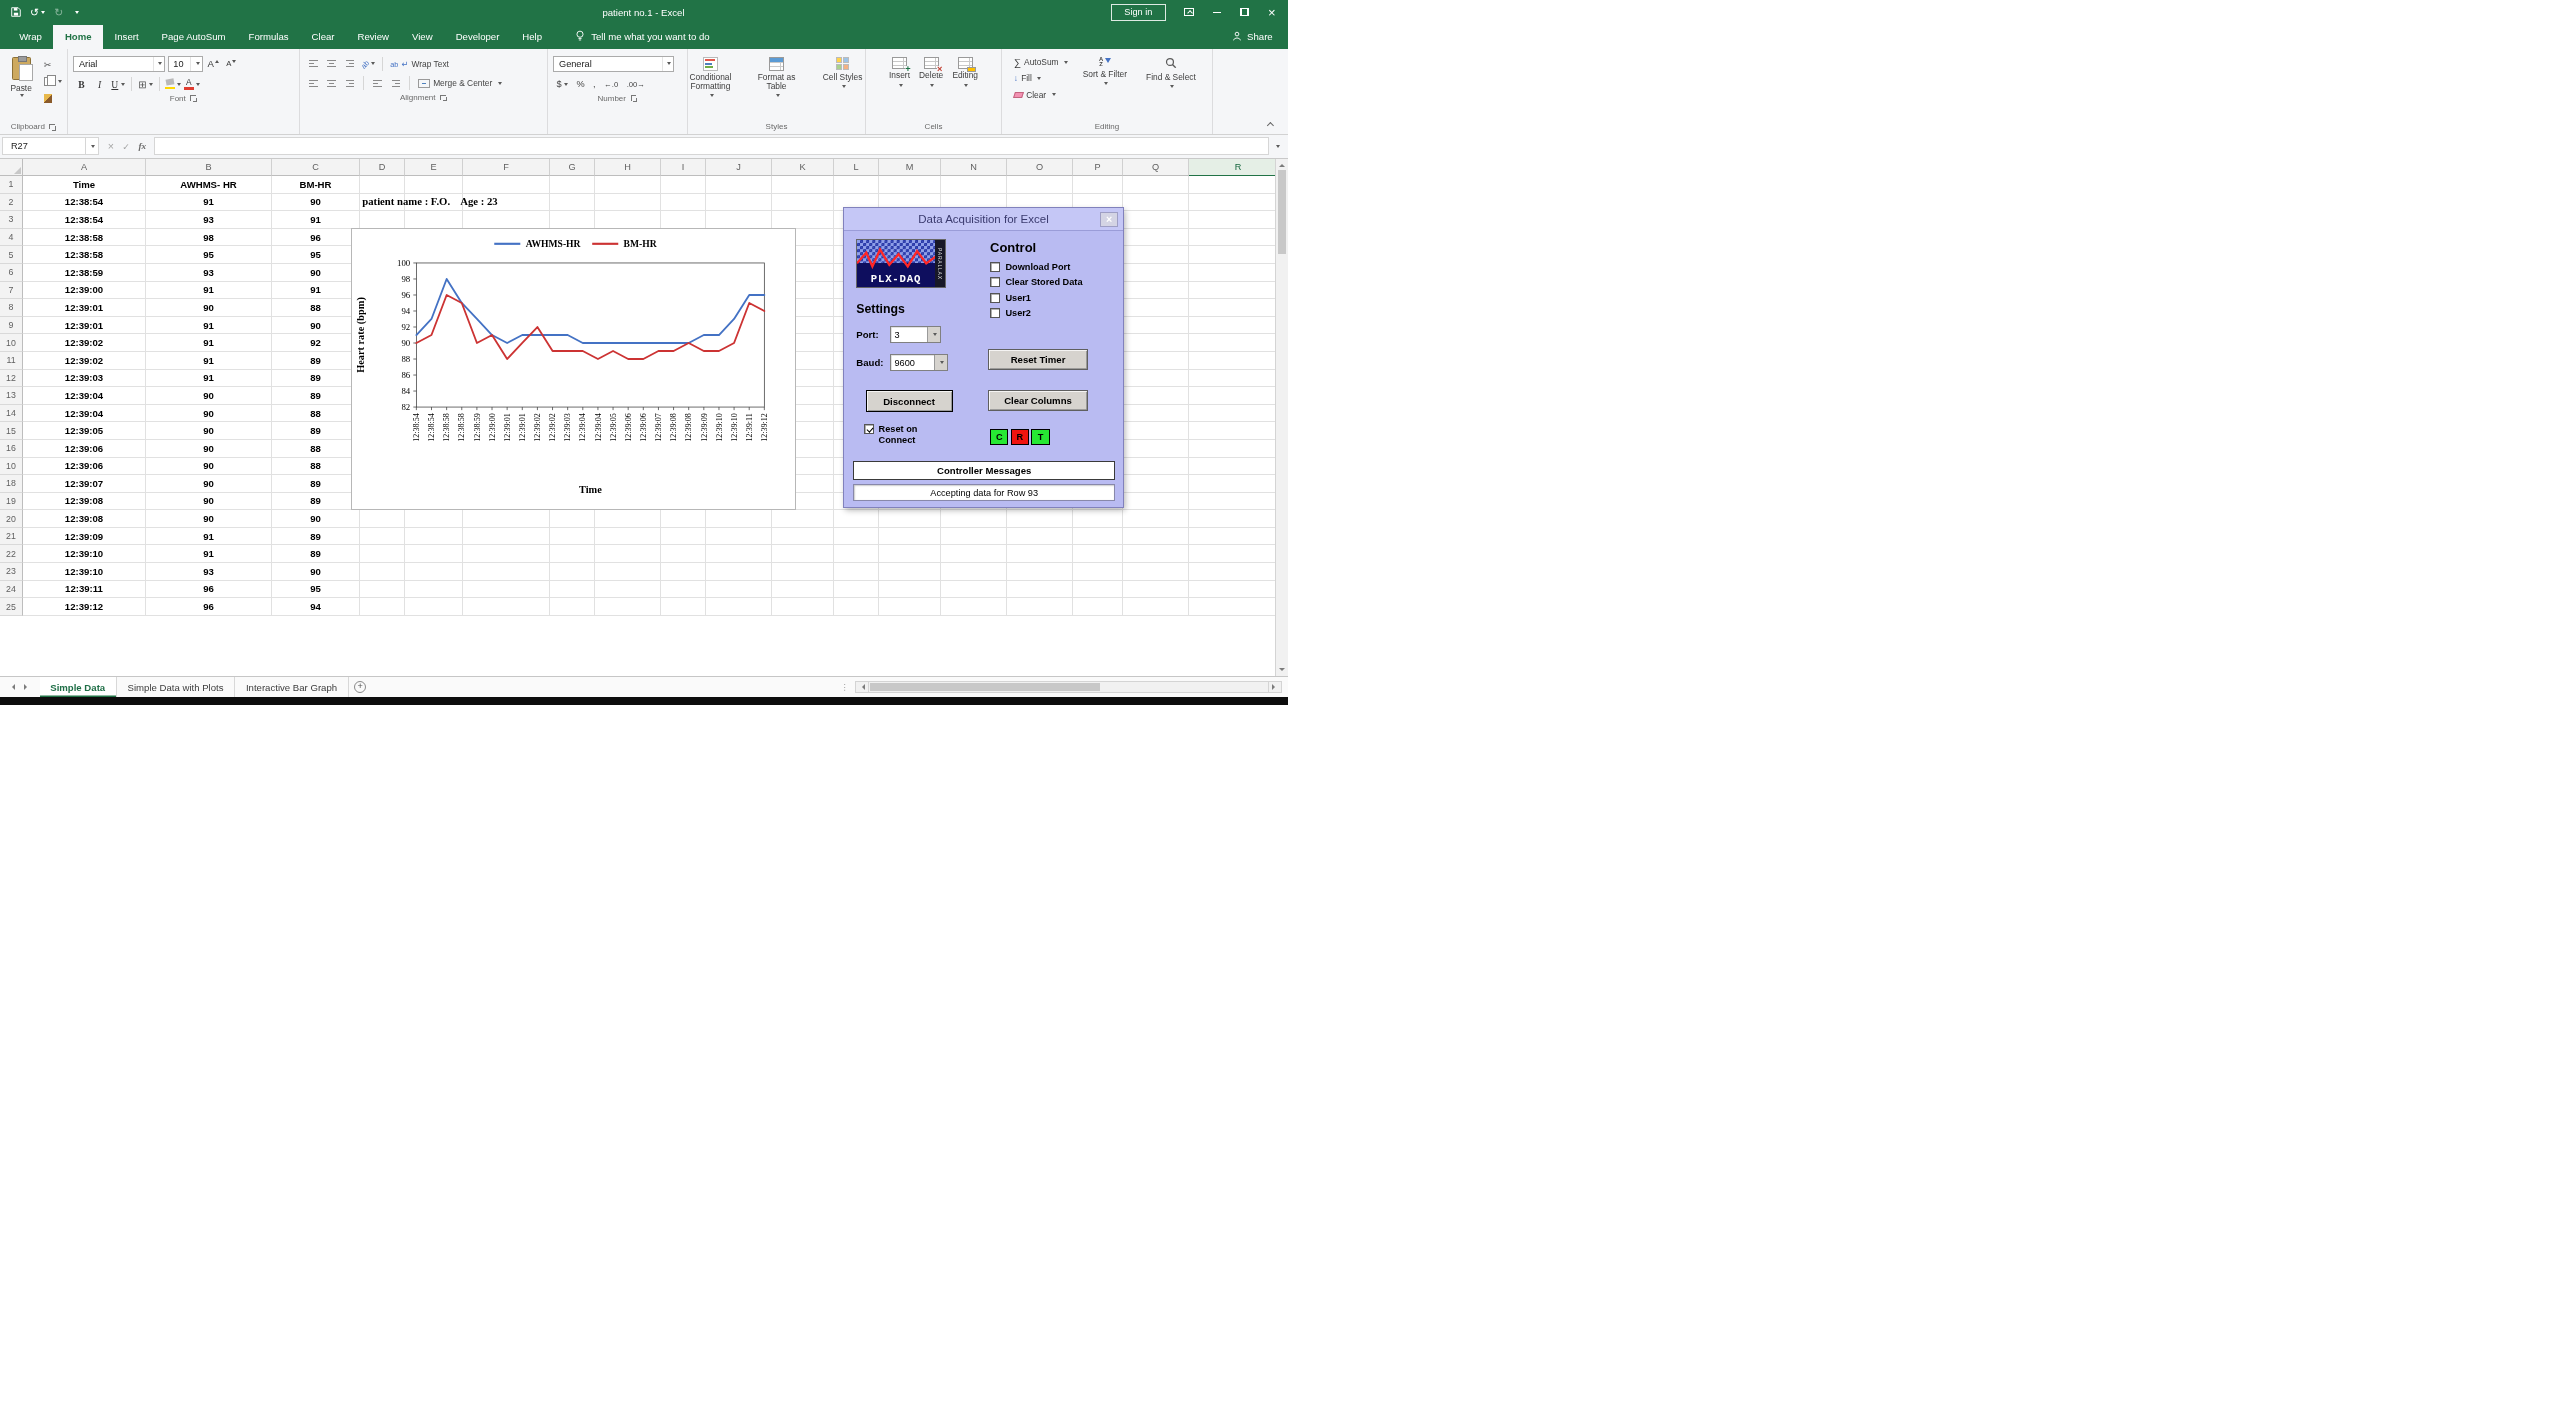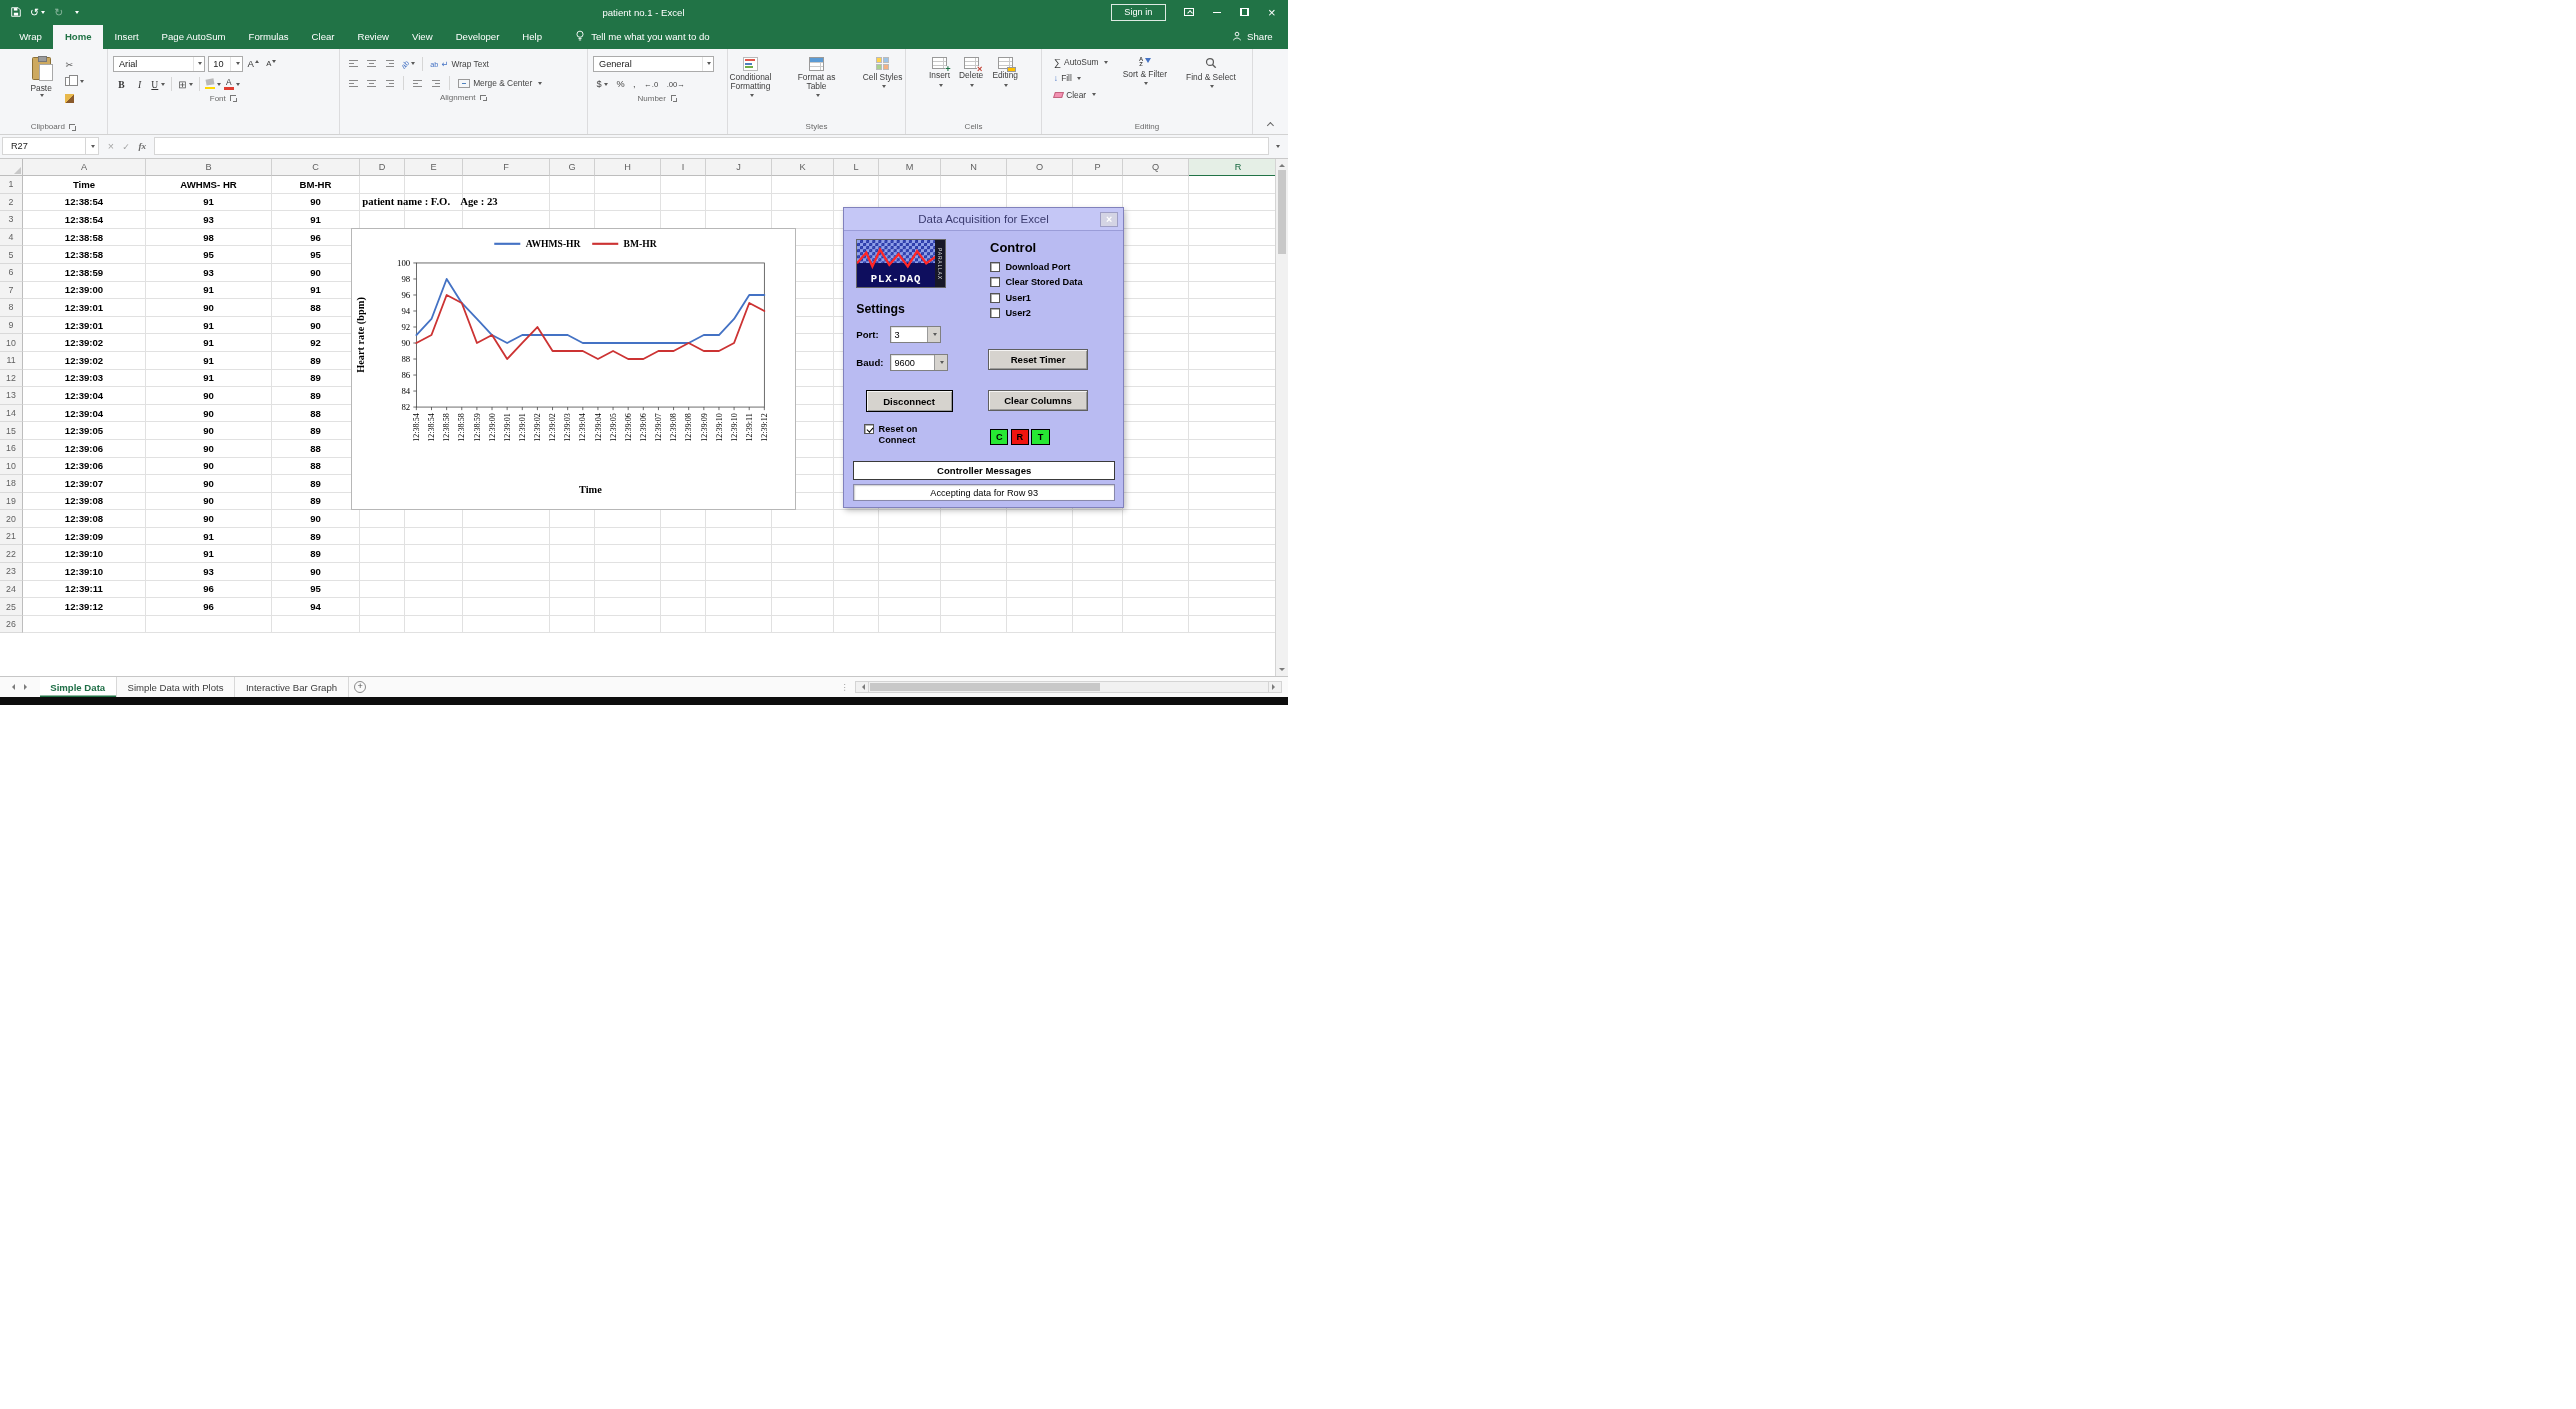--- a/index.html
+++ b/index.html
@@ -300,21 +300,21 @@
       <span><svg width="10" height="10" viewBox="0 0 13 13">
             <circle cx="6.5" cy="4" r="2.4" fill="none" stroke="#fff" stroke-width="1.2"></circle>
             <path d="M1.5 12 q5 -6 10 0" fill="none" stroke="#fff" stroke-width="1.2"></path>
           </svg></span>
       <span>Share</span>
     </div>
   </div>
 
   <div class="ribbon">
 
-    <div class="rgroup" style="width:108px">
+    <div class="rgroup" style="width:68px">
       <div class="rbody">
         <div class="paste-btn">
           <span class="ic-paste"></span>
           <span class="plabel">
               <span>Paste</span>
               <span class="arw"></span>
             </span>
         </div>
         <div class="clip-col">
           <div class="sbtn">
@@ -1150,41 +1150,20 @@
           <div class="cell" style="width: 66px;"></div>
           <div class="cell" style="width: 50px;"></div>
           <div class="cell" style="width: 66px;"></div>
           <div class="cell" style="width: 99px;"></div>
         </div>
         <div class="srow">
           <div class="rownum">25</div>
           <div class="cell tdata" style="width: 123px;">12:39:12</div>
           <div class="cell tdata" style="width: 126px;">96</div>
           <div class="cell tdata" style="width: 88px;">94</div>
-          <div class="cell" style="width: 45px;"></div>
-          <div class="cell" style="width: 58px;"></div>
-          <div class="cell" style="width: 87px;"></div>
-          <div class="cell" style="width: 45px;"></div>
-          <div class="cell" style="width: 66px;"></div>
-          <div class="cell" style="width: 45px;"></div>
-          <div class="cell" style="width: 66px;"></div>
-          <div class="cell" style="width: 62px;"></div>
-          <div class="cell" style="width: 45px;"></div>
-          <div class="cell" style="width: 62px;"></div>
-          <div class="cell" style="width: 66px;"></div>
-          <div class="cell" style="width: 66px;"></div>
-          <div class="cell" style="width: 50px;"></div>
-          <div class="cell" style="width: 66px;"></div>
-          <div class="cell" style="width: 99px;"></div>
-        </div>
-        <div class="srow">
-          <div class="rownum">26</div>
-          <div class="cell" style="width: 123px;"></div>
-          <div class="cell" style="width: 126px;"></div>
-          <div class="cell" style="width: 88px;"></div>
           <div class="cell" style="width: 45px;"></div>
           <div class="cell" style="width: 58px;"></div>
           <div class="cell" style="width: 87px;"></div>
           <div class="cell" style="width: 45px;"></div>
           <div class="cell" style="width: 66px;"></div>
           <div class="cell" style="width: 45px;"></div>
           <div class="cell" style="width: 66px;"></div>
           <div class="cell" style="width: 62px;"></div>
           <div class="cell" style="width: 45px;"></div>
           <div class="cell" style="width: 62px;"></div>

